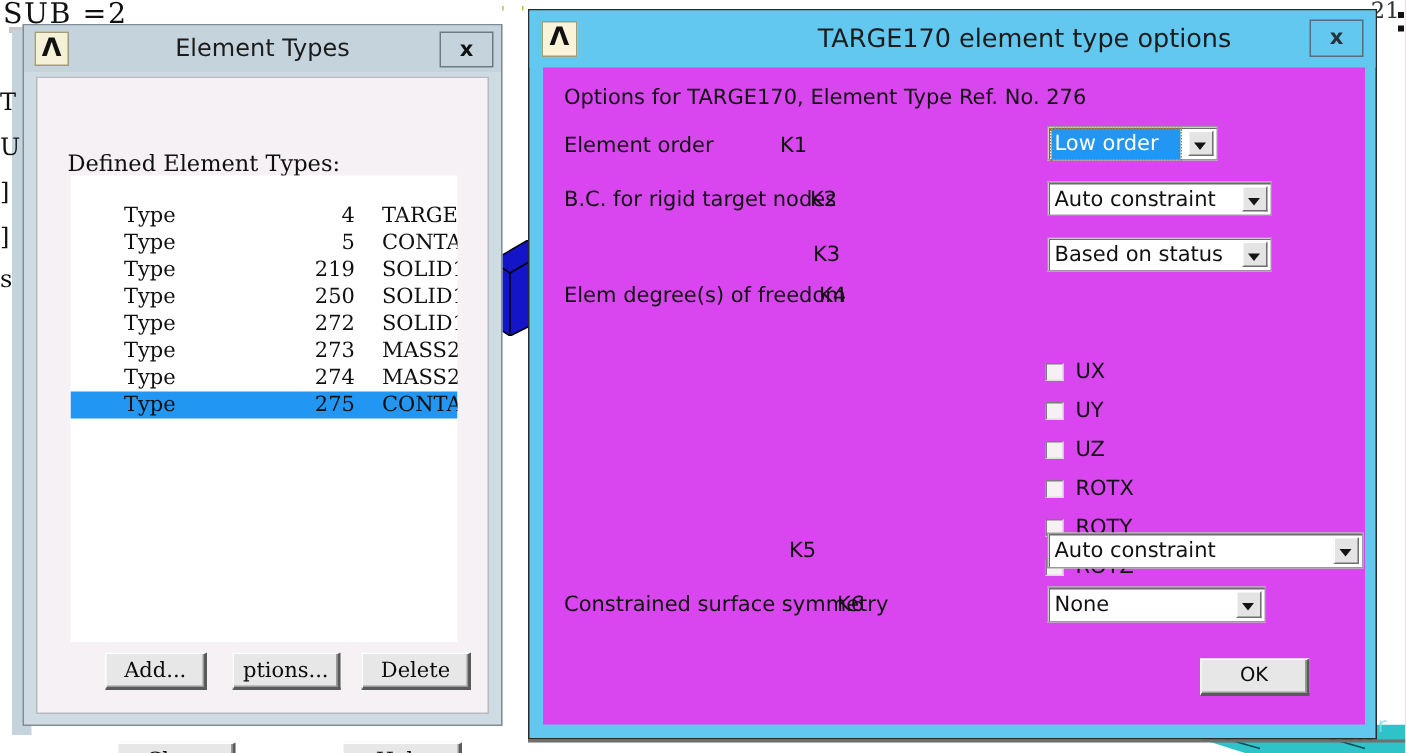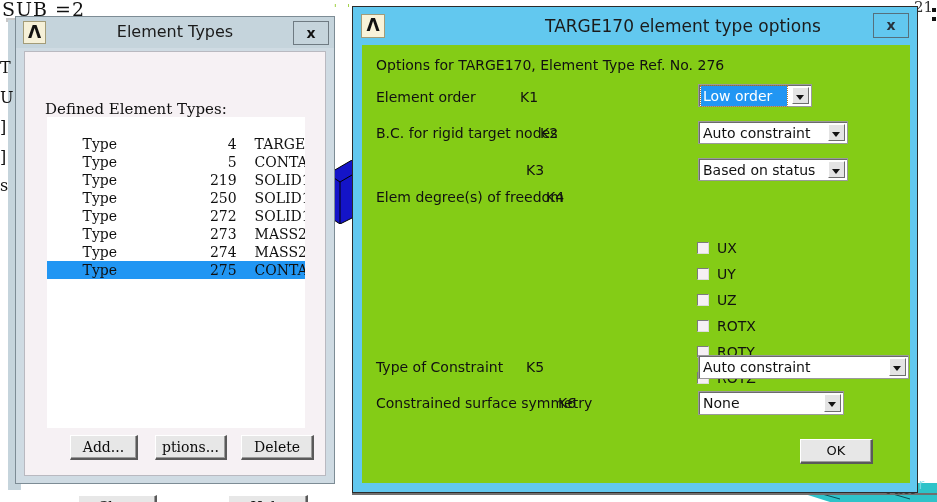--- a/index.html
+++ b/index.html
@@ -306,21 +306,21 @@
     font-weight: bold;
     color: #27323b;
     text-align: center;
     line-height: 23px;
     cursor: default;
   }
   #tg-body {
     position: absolute;
     left: 9px; top: 38px;
     width: 548px; height: 438px;
-    background: #84cc16;
+    background: #d946ef;
     box-sizing: border-box;
   }
   #tg-subtitle {
     position: absolute;
     left: 14px; top: 12px;
     font-family: "DejaVu Sans", sans-serif;
     font-size: 14px;
     color: #111111;
     white-space: pre;
   }
@@ -524,21 +524,21 @@
       <div class="combo-arrow"></div>
     </div>
 
     <div class="tg-label" style="left:14px; top:80px;">B.C. for rigid target nodes</div>
     <div class="tg-key" style="left:178px; top:80px;">K2</div>
     <div class="combo" style="left:336px; top:76px; width:150px; height:23px;">
       <div class="combo-text">Auto constraint</div>
       <div class="combo-arrow"></div>
     </div>
 
-    <div class="tg-key" style="left:164px; top:117px;">K3</div>
+    <div class="tg-key" style="left:180px; top:117px;">K3</div>
     <div class="combo" style="left:336px; top:113px; width:150px; height:23px;">
       <div class="combo-text">Based on status</div>
       <div class="combo-arrow"></div>
     </div>
 
     <div class="tg-label" style="left:14px; top:144px;">Elem degree(s) of freedom</div>
     <div class="tg-key" style="left:184px; top:144px;">K4</div>
 
     <div class="cbrow" style="left:335px; top:195px;">
       <span class="cbbox"></span>
@@ -558,21 +558,20 @@
     </div>
     <div class="cbrow" style="left:335px; top:299px;">
       <span class="cbbox"></span>
       <span class="cblabel">ROTY</span>
     </div>
     <div class="cbrow" style="left:335px; top:325px;">
       <span class="cbbox"></span>
       <span class="cblabel">ROTZ</span>
     </div>
 
-    <div class="tg-label" style="left:14px; top:314px;">Type of Constraint</div>
     <div class="tg-key" style="left:164px; top:314px;">K5</div>
     <div class="combo" style="left:336px; top:310px; width:211px; height:24px;">
       <div class="combo-text">Auto constraint</div>
       <div class="combo-arrow"></div>
     </div>
 
     <div class="tg-label" style="left:14px; top:350px;">Constrained surface symmetry</div>
     <div class="tg-key" style="left:196px; top:350px;text-align:center;">K6</div>
     <div class="combo" style="left:336px; top:346px; width:146px; height:24px;">
       <div class="combo-text">None</div>

